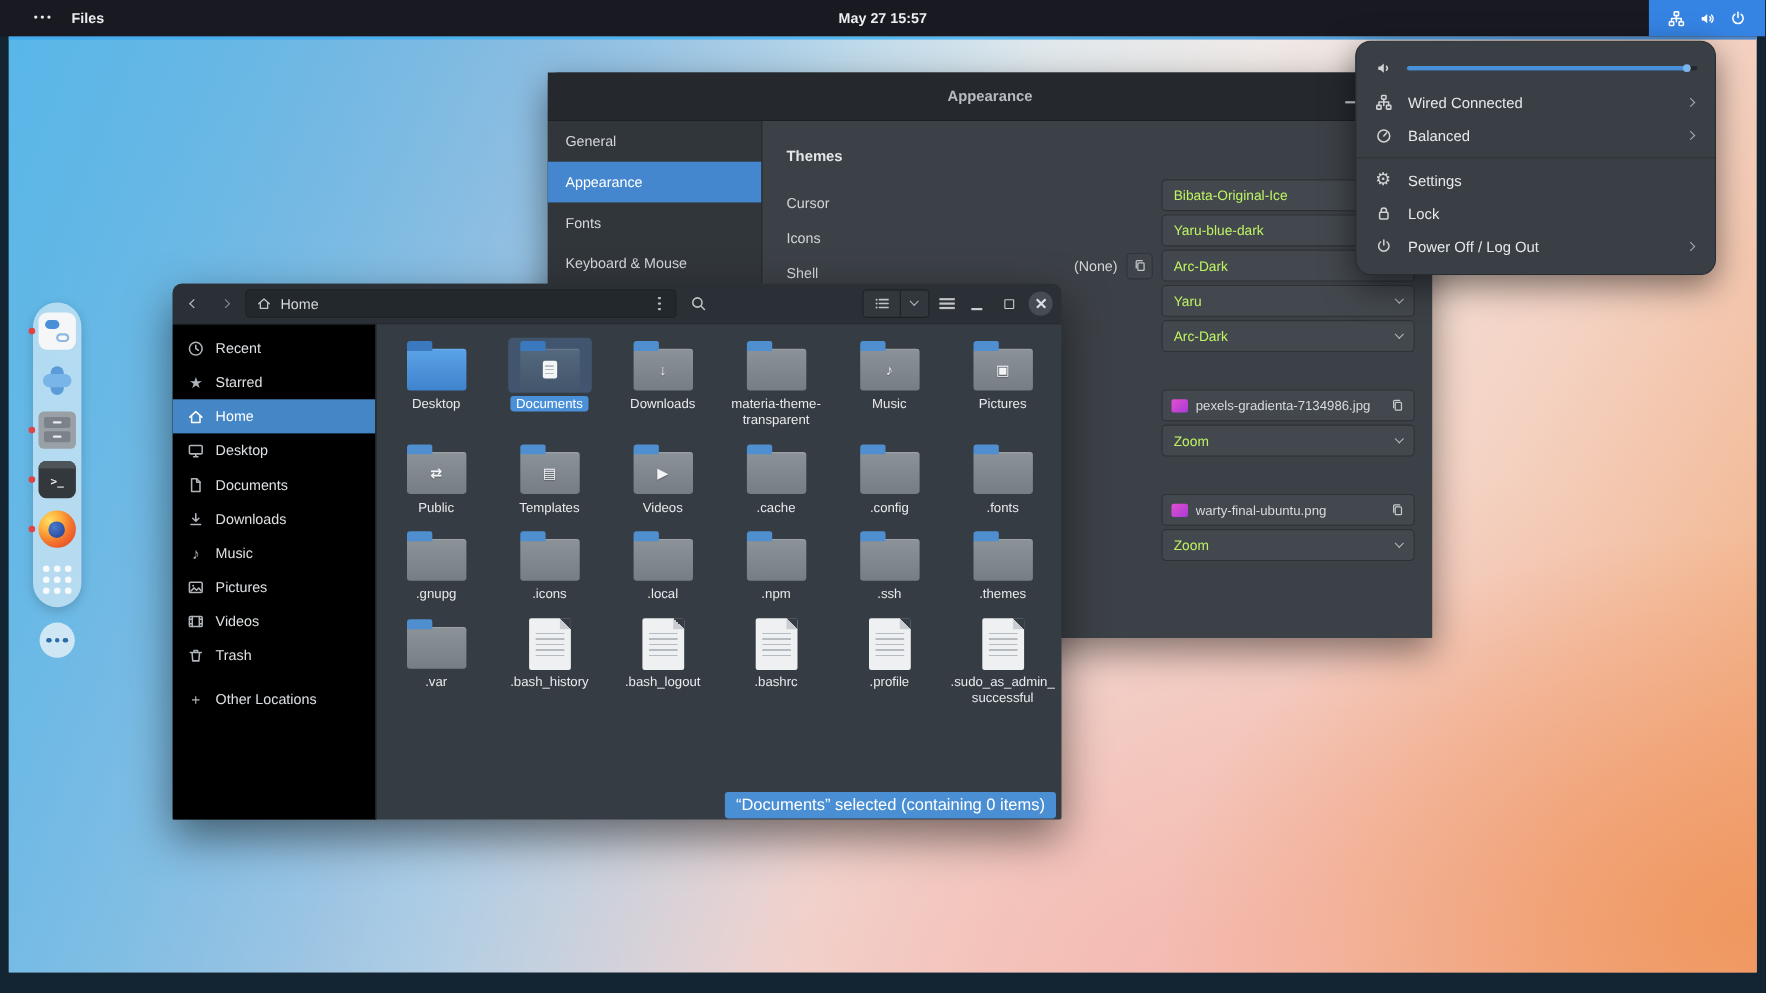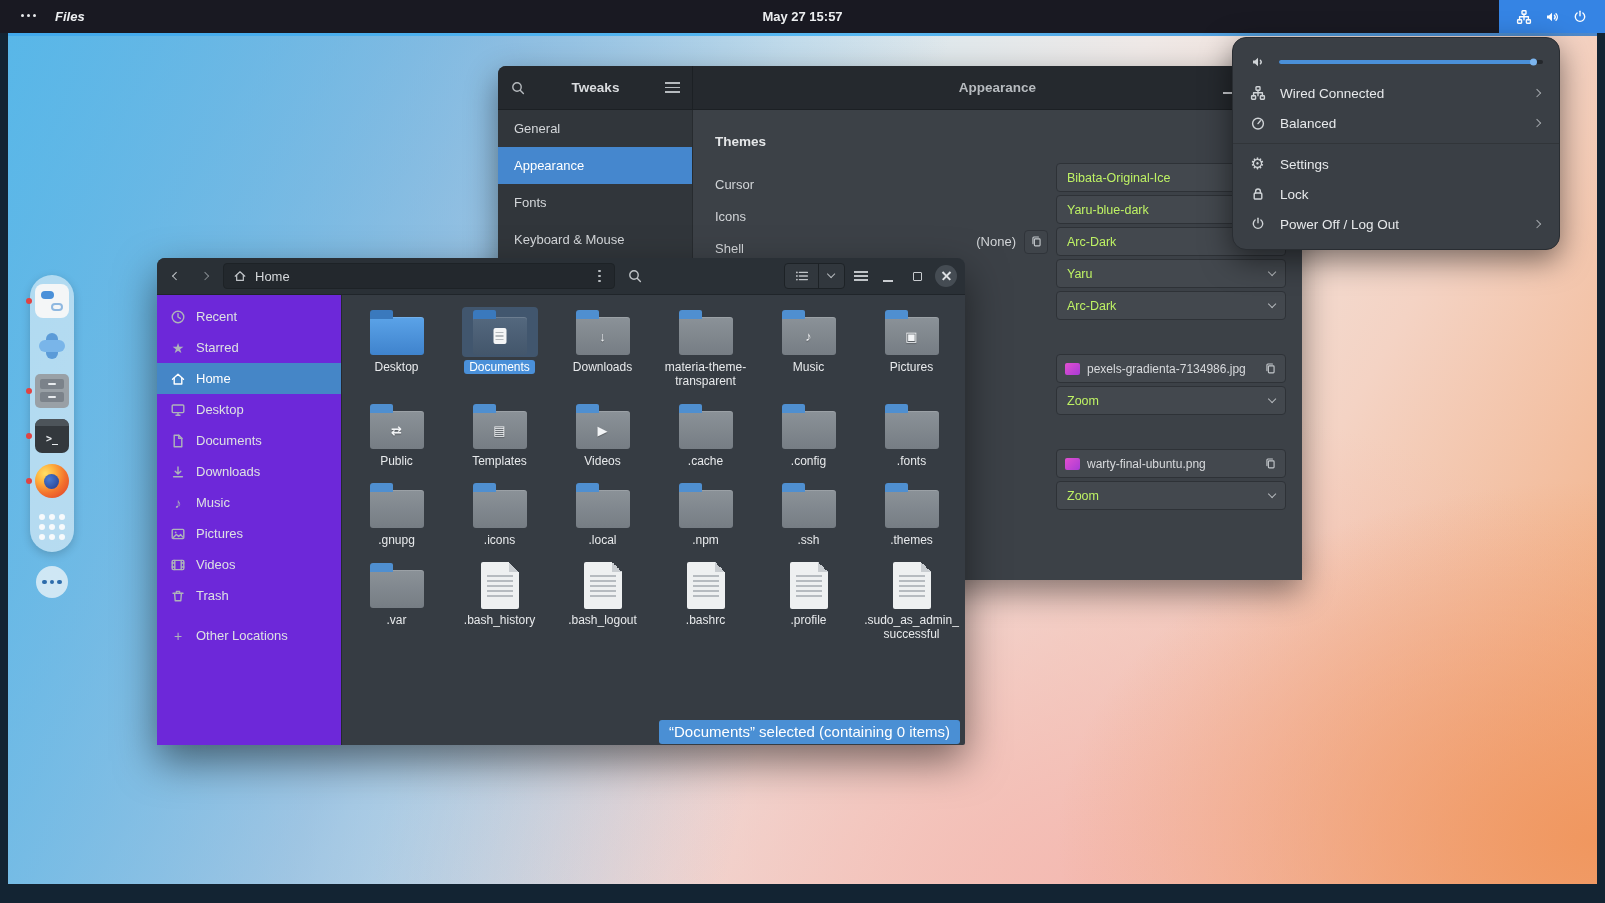--- a/index.html
+++ b/index.html
@@ -14,21 +14,21 @@
       radial-gradient(900px 600px at 100% 95%, #f0975f 0%, rgba(240,151,95,0) 60%),
       radial-gradient(1100px 750px at 68% 100%, #f4bab2 0%, rgba(244,186,178,0) 65%),
       linear-gradient(120deg, #67bce8 0%, #9fd0ea 20%, #d4e7ef 38%, #efe9e7 55%, #f4d3c4 75%, #f2a877 100%);
   }
   .wallpaper::before { content:""; position:absolute; top:0; left:0; right:0; height:3px;
     background:linear-gradient(90deg,#41a9ec,#58b8f1 55%,#4d87c9); }
 
   
   .topbar { position:absolute; top:0; left:0; width:100%; height:33px; background:#191922; color:#eceef0;
     display:flex; align-items:center; z-index:30; }
-  .tb-left { display:flex; align-items:flex-start; gap:16px; padding-left:18px;font-style:italic; }
+  .tb-left { display:flex; align-items:flex-start; gap:16px; padding-left:28px; }
   .tb-dots { display:flex; gap:3px; padding:5px 3px; }
   .tb-dots i { width:3px; height:3px; background:#e8eaec; border-radius:50%; }
   .tb-app { font-weight:bold; font-size:13px; }
   .tb-clock { position:absolute; left:50%; transform:translateX(-50%); font-size:13px; font-weight:bold; }
   .tb-tray { position:absolute; right:0; top:0; height:33px; background:#3584e4; display:flex; align-items:center; gap:12px; padding:0 17px; }
   .tb-tray .icn { color:#ffffff; }
 
   .icn { display:inline-flex; align-items:center; justify-content:center; font-size:15px; line-height:1; }
   .icn svg { display:block; }
 
@@ -116,21 +116,21 @@
   .vg-list { width:34px; display:flex; align-items:center; justify-content:center; color:#c0c4c8; border-right:1px solid #1d2226; }
   .vg-chev { width:25px; display:flex; align-items:center; justify-content:center; color:#c0c4c8; }
   .hamb2 { display:flex; flex-direction:column; gap:2.5px; padding:4px 2px; }
   .hamb2 i { width:14px; height:1.8px; background:#c0c4c8; }
   .wcf { width:22px; height:22px; display:flex; align-items:center; justify-content:center; position:relative; }
   .wcf.min { align-items:flex-end; } .wcf.min i { width:10px; height:1.8px; background:#c9ccd0; margin-bottom:5px; }
   .wcf.max i { width:9px; height:9px; border:1.6px solid #c9ccd0; border-radius:1px; }
   .wcf.close { border-radius:50%; background:#454c53; }
   .wcf.close i { position:absolute; left:5.5px; top:10px; width:11px; height:1.7px; background:#dde0e3; }
 
-  .f-side { position:absolute; left:0; top:37px; bottom:0; width:185px; background:#6d28d9;
+  .f-side { position:absolute; left:0; top:37px; bottom:0; width:185px; background:#000000;
     border-right:1px solid #252a2f; padding-top:6px; }
   .f-sitem { display:flex; align-items:center; gap:10px; height:31px; padding:0 13px; font-size:13px; color:#dde0e3; }
   .f-sitem .icn { width:16px; color:#aeb4b9; font-size:14px; }
   .f-sitem.sel { background:#4586c7; color:#fff; }
   .f-sitem.sel .icn { color:#fff; }
   .f-sitem.gap { margin-top:9px; }
 
   .f-grid { position:absolute; left:186px; top:37px; right:0; bottom:0; display:grid;
     grid-template-columns:repeat(6,103px); align-content:start; padding:6px 0 0 2px; overflow:hidden; }
   .cell { display:flex; flex-direction:column; align-items:center; padding:6px 4px; }
@@ -221,34 +221,20 @@
           </span></span></div>
     </div>
   <div class="dock-more">
       <i></i>
       <i></i>
       <i></i>
     </div>
 
   <div class="tweaks">
     <div class="tw-header">
-      <div class="tw-h-left">
-        <span class="icn">
-            <svg viewBox="0 0 16 16" width="16" height="16" fill="none" stroke="currentColor" stroke-width="1.4" stroke-linecap="round" stroke-linejoin="round">
-              <circle cx="7" cy="7" r="4.2"></circle>
-              <path d="M10.2 10.2L13.4 13.4"></path>
-            </svg>
-          </span>
-        <span class="tw-title">Tweaks</span>
-        <span class="hamb">
-            <i></i>
-            <i></i>
-            <i></i>
-          </span>
-      </div>
       <div class="tw-h-right">
         <span class="tw-paneltitle">Appearance</span>
         <span class="wc-min">
             <i></i>
           </span>
         <span class="wc-close">
             <i class="x1"></i>
             <i class="x2"></i>
           </span>
       </div>

